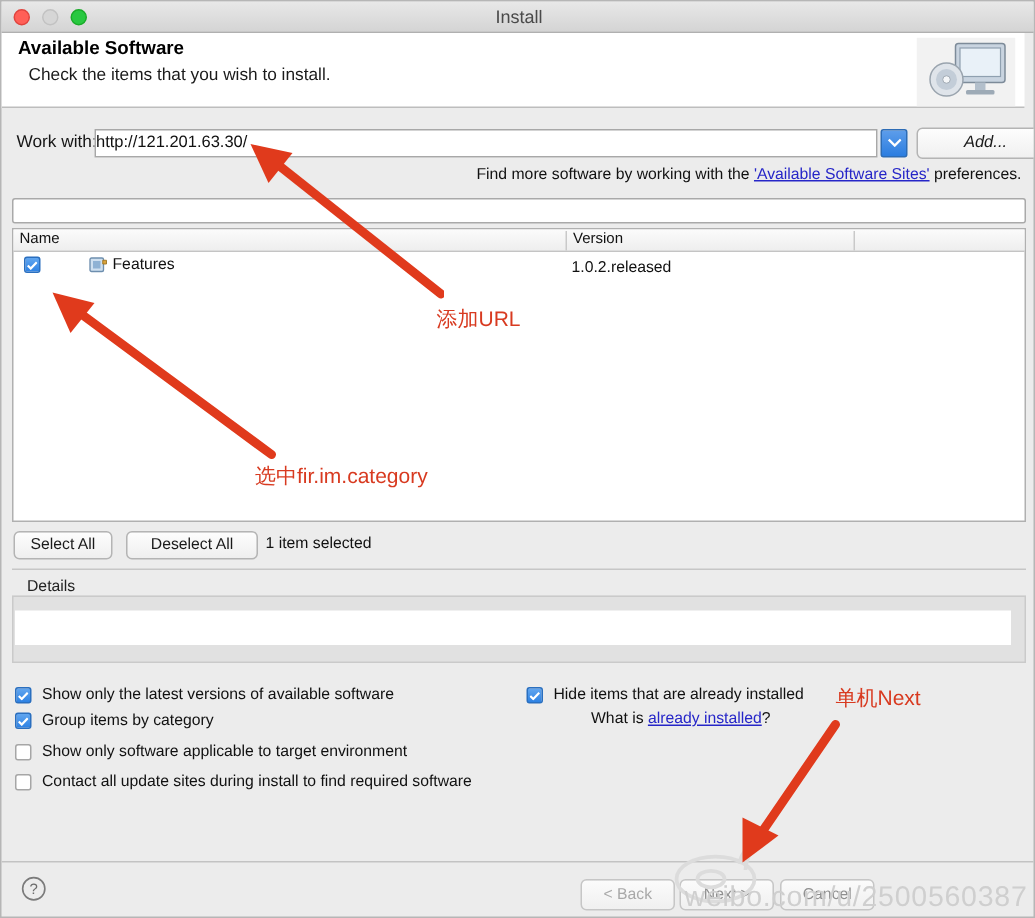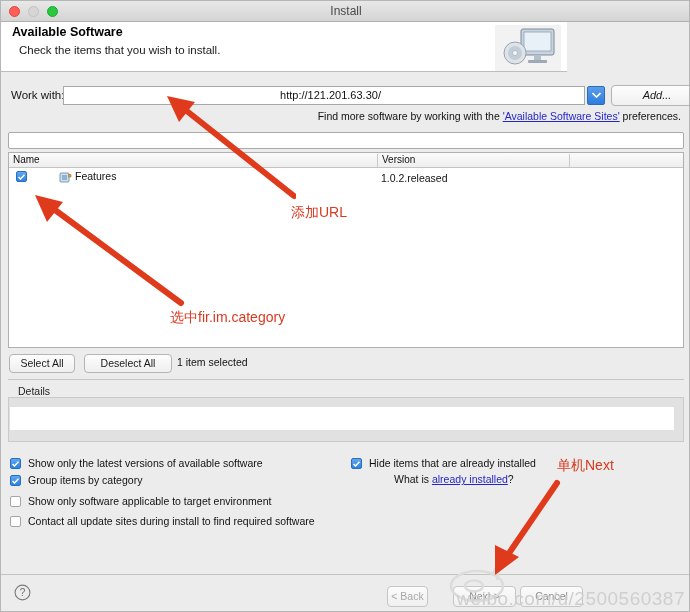--- a/index.html
+++ b/index.html
@@ -50,21 +50,21 @@
     width: 690px;
     text-align: center;
     font-size: 12px;
     color: #4a4a4a;
   }
 
   
   .header {
     position: absolute;
     left: 0; top: 21px;
-    width: 566px; height: 50px;
+    width: 682px; height: 50px;
     background: #ffffff;
     border-bottom: 1px solid #bdbdbd;
     box-sizing: border-box;
   }
   .header-title {
     position: absolute;
     left: 11px; top: 3px;
     font-size: 12.5px;
     font-weight: bold;
     color: #000000;
@@ -91,24 +91,23 @@
   .workwith-field {
     position: absolute;
     left: 62px; top: 85px;
     width: 522px; height: 19px;
     background: #ffffff;
     border: 1px solid #a8a8a8;
     box-sizing: border-box;
     font-size: 11px;
     color: #111;
     line-height: 17px;
-    padding-left: 13px;
+    padding-left: 0;
     overflow: hidden;
     white-space: nowrap;
-    text-align: center;
   }
   .workwith-drop {
     position: absolute;
     left: 586px; top: 85px;
     width: 18px; height: 19px;
     background: linear-gradient(to bottom, #5d9dea 0%, #2b7de0 100%);
     border: 1px solid #2d6cb5;
     border-radius: 2px;
     box-sizing: border-box;
   }
@@ -316,21 +315,21 @@
     top: 585px;
     height: 21px;
     background: linear-gradient(to bottom, #fbfbfb 0%, #f0f0f0 100%);
     border: 1px solid #c6c6c6;
     border-radius: 4px;
     box-sizing: border-box;
     font-size: 10.5px;
     text-align: center;
     line-height: 19px;
   }
-  .btn-back   { left: 386px; width: 41px; color: #a8a8a8; }
+  .btn-back   { left: 386px; width: 63px; color: #a8a8a8; }
   .btn-next   { left: 452px; width: 63px; color: #8f8f8f; }
   .btn-cancel { left: 519px; width: 63px; color: #8f8f8f; }
 
   
   .anno {
     position: absolute;
     color: #d83a20;
     font-size: 14px;
     font-weight: 500;
     white-space: nowrap;

